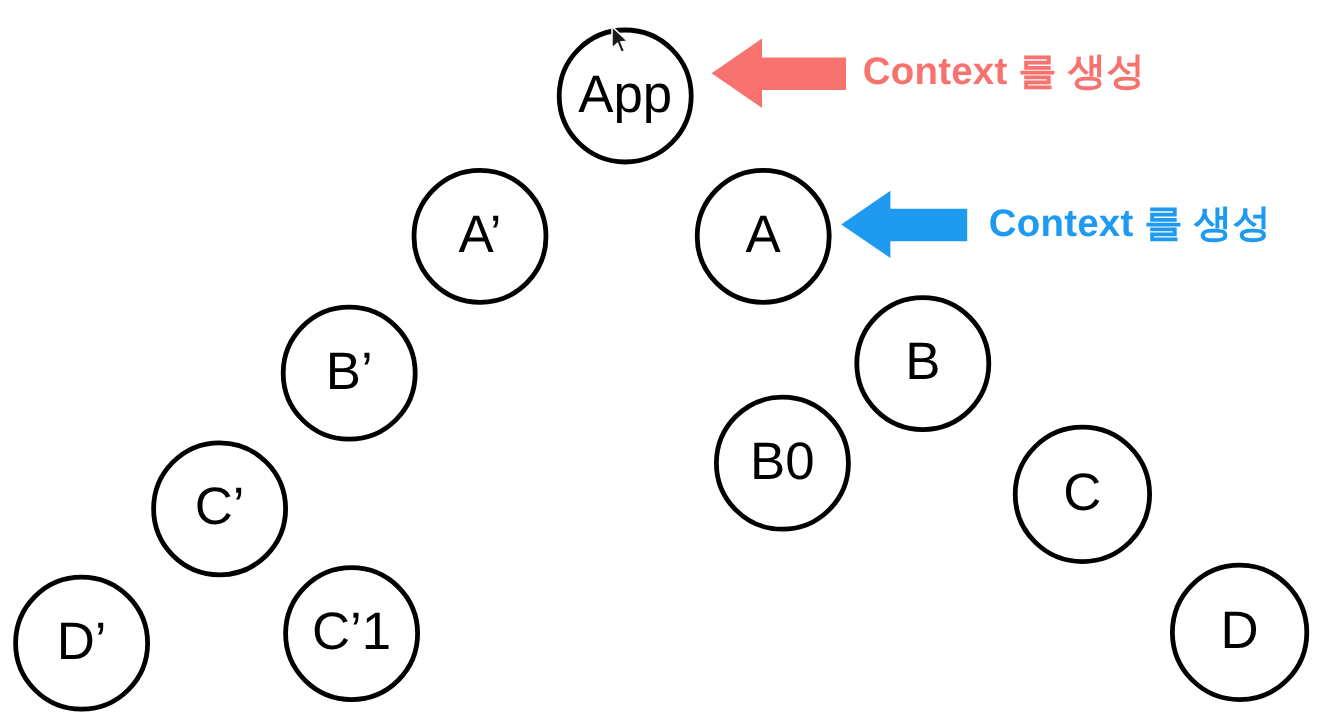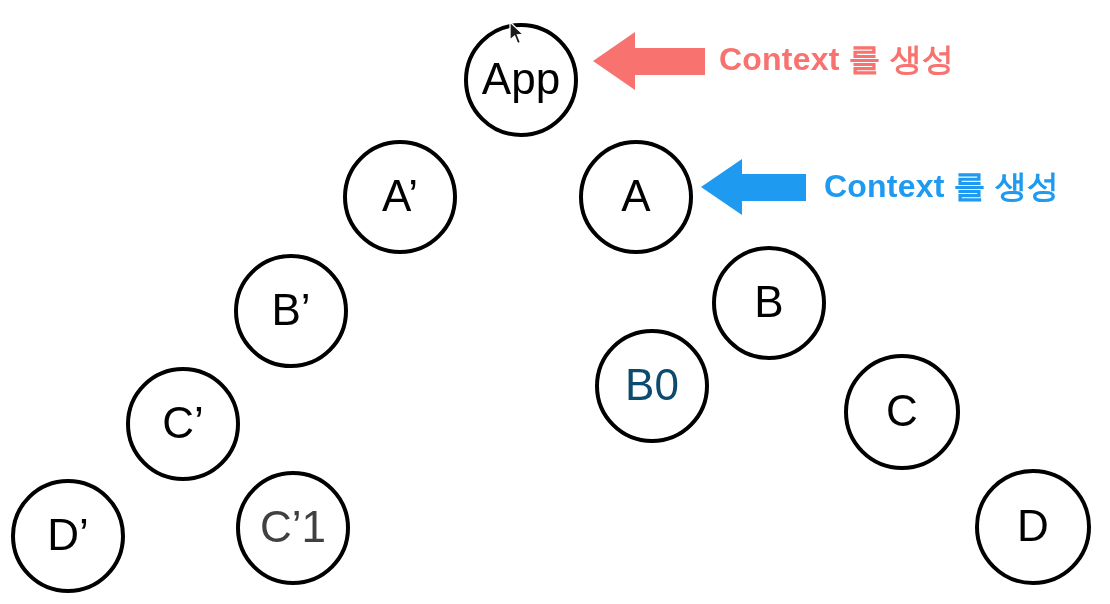--- a/index.html
+++ b/index.html
@@ -70,33 +70,33 @@
       <div class="node" style="left: 579px; top: 140px; width: 114px; height: 114px; border-color: rgb(0, 0, 0);">
     <span class="node-label" style="color: rgb(0, 0, 0);">A</span>
   </div>
       <div class="node" style="left: 234px; top: 254px; width: 114px; height: 114px; border-color: rgb(0, 0, 0);">
     <span class="node-label" style="color: rgb(0, 0, 0);">B’</span>
   </div>
       <div class="node" style="left: 712px; top: 246px; width: 114px; height: 114px; border-color: rgb(0, 0, 0);">
     <span class="node-label" style="color: rgb(0, 0, 0);">B</span>
   </div>
       <div class="node" style="left: 595px; top: 329px; width: 114px; height: 114px; border-color: rgb(0, 0, 0);">
-    <span class="node-label" style="color: #0c4a6e;">B0</span>
+    <span class="node-label" style="color: #000000;">B0</span>
   </div>
       <div class="node" style="left: 126px; top: 367px; width: 114px; height: 114px; border-color: rgb(0, 0, 0);">
     <span class="node-label" style="color: rgb(0, 0, 0);">C’</span>
   </div>
       <div class="node" style="left: 844px; top: 354px; width: 116px; height: 116px; border-color: rgb(0, 0, 0);">
     <span class="node-label" style="color: rgb(0, 0, 0);">C</span>
   </div>
       <div class="node" style="left: 11px; top: 479px; width: 114px; height: 114px; border-color: rgb(0, 0, 0);">
     <span class="node-label" style="color: rgb(0, 0, 0);">D’</span>
   </div>
       <div class="node" style="left: 236px; top: 471px; width: 114px; height: 114px; border-color: rgb(0, 0, 0);">
-    <span class="node-label" style="color: #404040;">C’1</span>
+    <span class="node-label" style="color: #000000;">C’1</span>
   </div>
       <div class="node" style="left: 975px; top: 469px; width: 116px; height: 116px; border-color: rgb(0, 0, 0);">
     <span class="node-label" style="color: rgb(0, 0, 0);">D</span>
   </div>
     </div>
 
   <div style="--accent: #f8736f;">
     <svg class="annotation-arrow" style="left:593px; top:31px" width="113" height="60" viewBox="0 0 113 60">
       <polygon points="0,30 42,1 42,17 112,17 112,44 42,44 42,59" fill="currentColor"></polygon>
     </svg>

